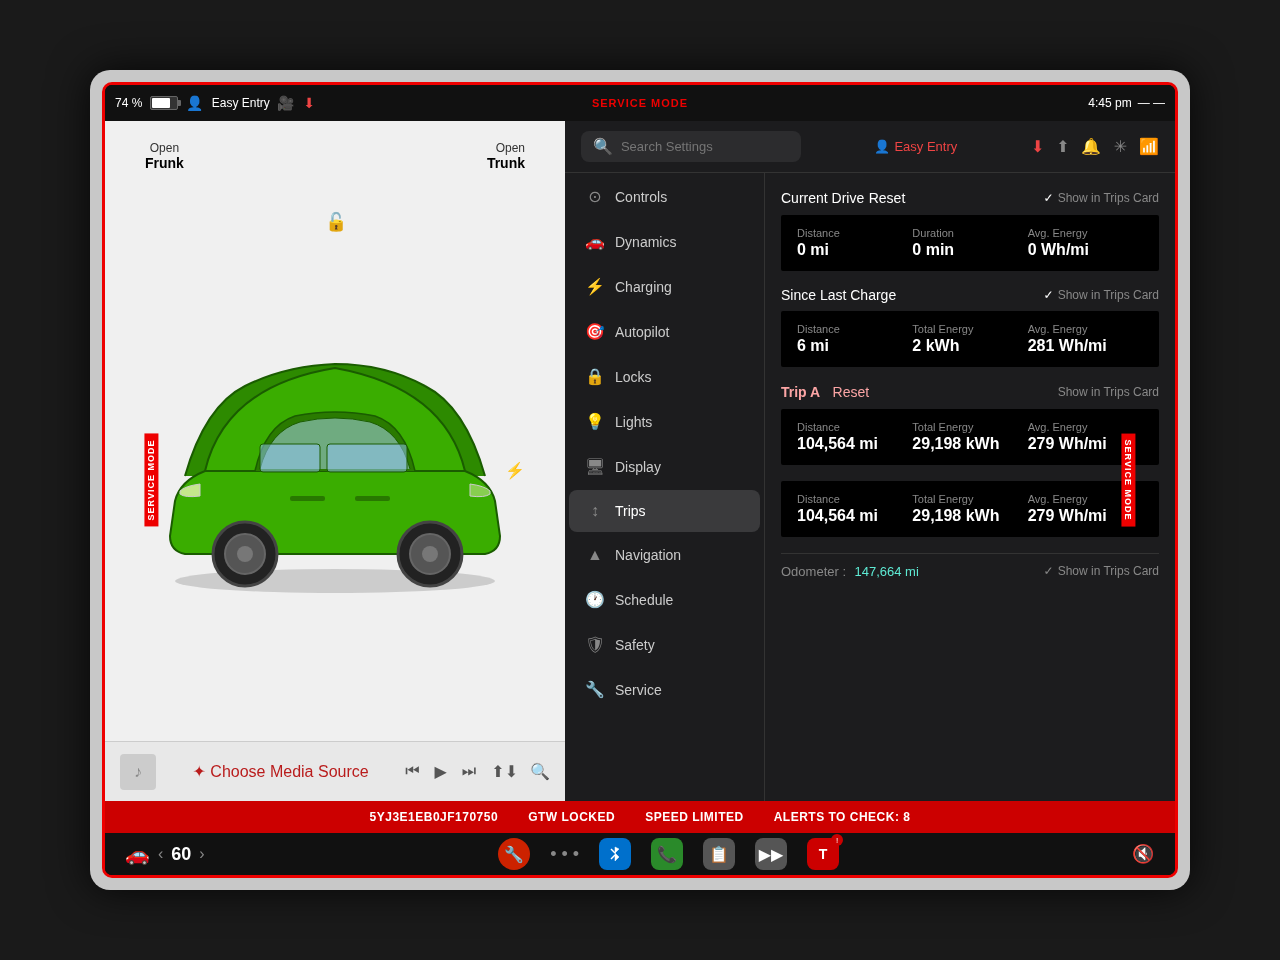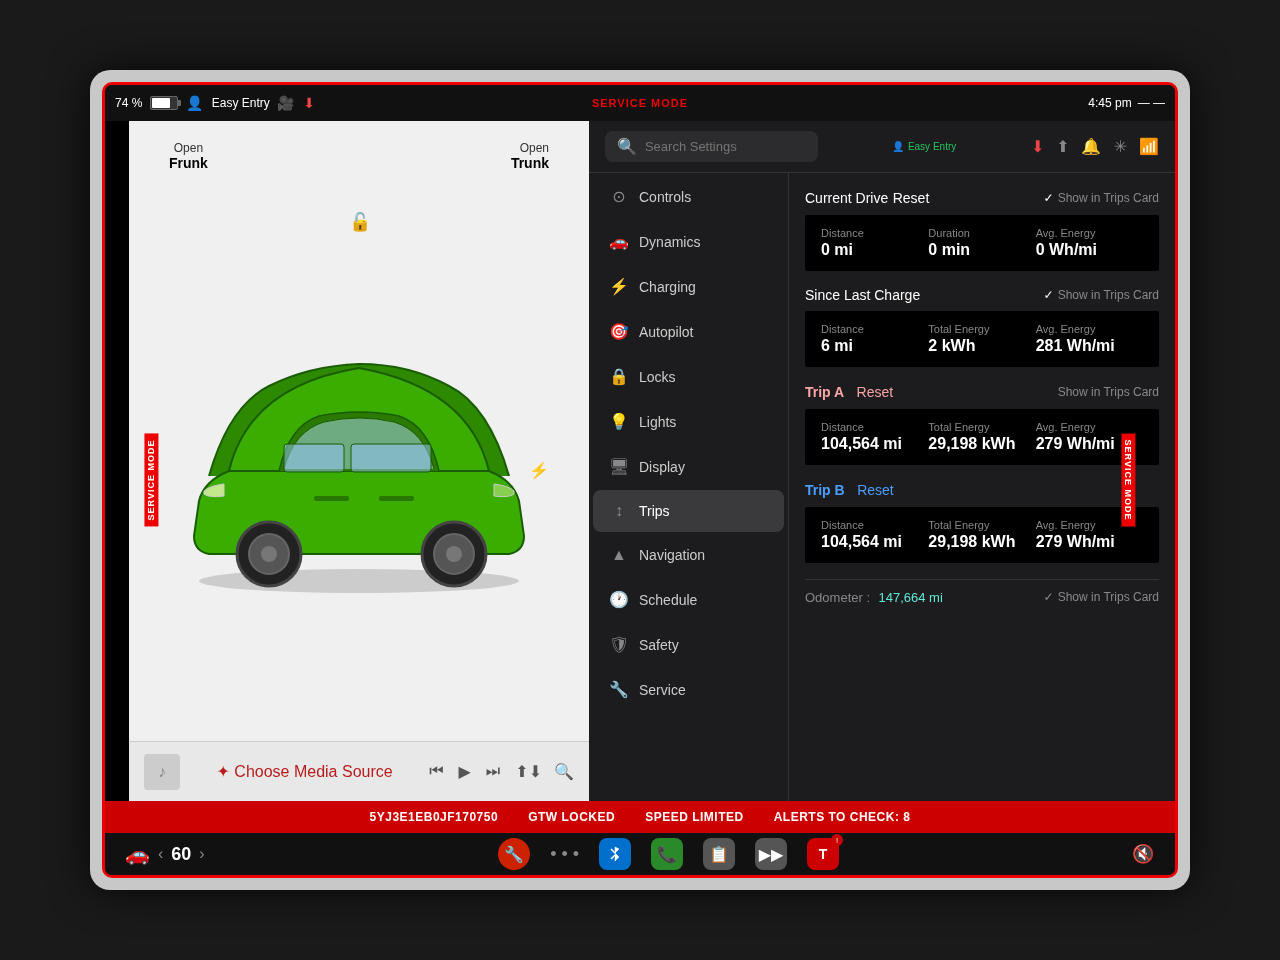--- a/index.html
+++ b/index.html
@@ -120,21 +120,20 @@
       border-radius: 0 1px 1px 0;
       position: absolute;
       right: -4px;
     }
 
     
     .main-content {
       display: flex;
       height: calc(100% - 36px - 42px - 32px);
       position: relative;
-      margin-left: 24px;
     }
 
     
     .left-panel {
       width: 460px;
       background: #f0f0f0;
       position: relative;
       display: flex;
       flex-direction: column;
     }
@@ -257,22 +256,22 @@
     }
     .search-bar input {
       background: none;
       border: none;
       outline: none;
       color: #888;
       font-size: 13px;
       width: 100%;
     }
     .header-title {
-      color: #22c55e;
-      font-size: 10px;
+      color: #ef4444;
+      font-size: 13px;
       font-weight: 500;
       flex: 1;
       text-align: center;
     }
     .header-icons {
       display: flex;
       gap: 12px;
       align-items: center;
       color: #888;
       font-size: 16px;
@@ -736,26 +735,20 @@
                   <div class="stat-value">29,198 kWh</div>
                 </div>
                 <div class="stat-item">
                   <div class="stat-label">Avg. Energy</div>
                   <div class="stat-value">279 Wh/mi</div>
                 </div>
               </div>
             </div>
 
             <div class="trips-section">
-              <div class="trip-ab-header">
-                <div>
-                  <span class="trip-label trip-b-label">Trip B</span>
-                  <span class="trip-label trip-b-label" style="margin-left:8px; font-weight:normal;">Reset</span>
-                </div>
-              </div>
               <div class="stats-card">
                 <div class="stat-item">
                   <div class="stat-label">Distance</div>
                   <div class="stat-value">104,564 mi</div>
                 </div>
                 <div class="stat-item">
                   <div class="stat-label">Total Energy</div>
                   <div class="stat-value">29,198 kWh</div>
                 </div>
                 <div class="stat-item">

